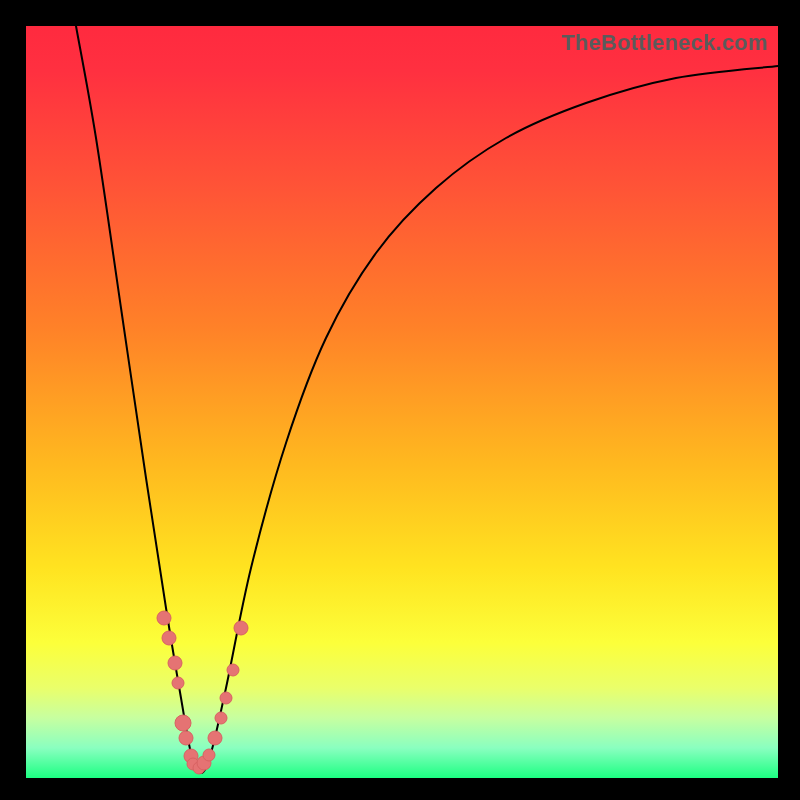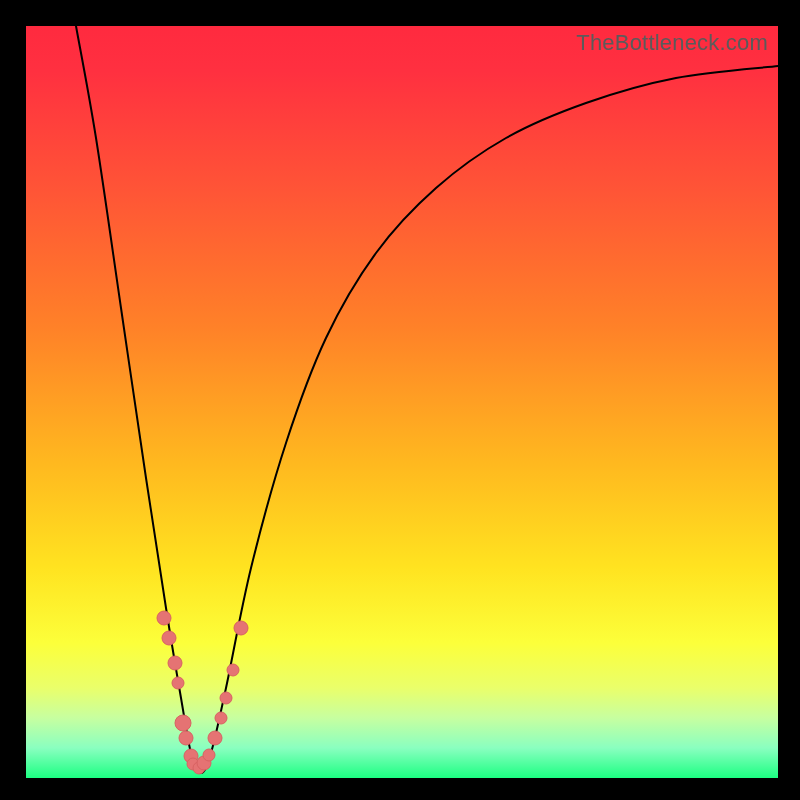--- a/index.html
+++ b/index.html
@@ -34,21 +34,21 @@
       #eaff6a 88%,
       #c7ffa0 92%,
       #8affc0 96%,
       #1cff82 100%);
   }
   .watermark {
     position: absolute;
     top: 4px;
     right: 10px;
     font-size: 22px;
-    font-weight: 400;
+    font-weight: 700;
     color: #5b5b5b;
     letter-spacing: 0.2px;
     user-select: none;
   }
   svg.curve {
     position: absolute;
     left: 0;
     top: 0;
     width: 752px;
     height: 752px;

